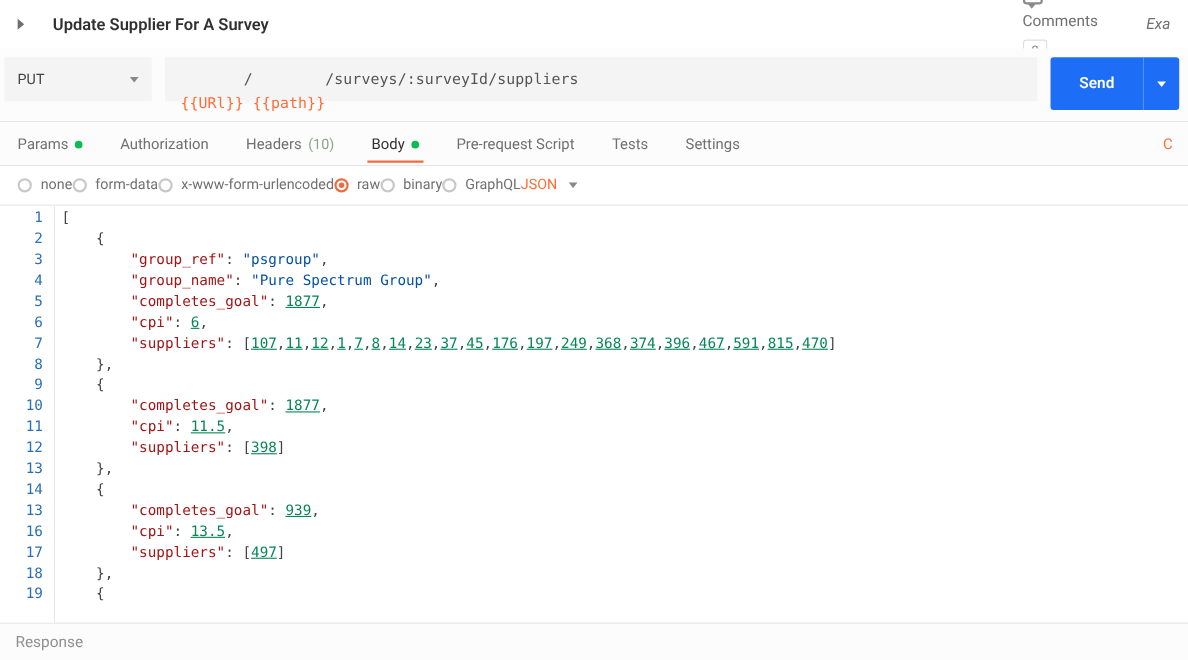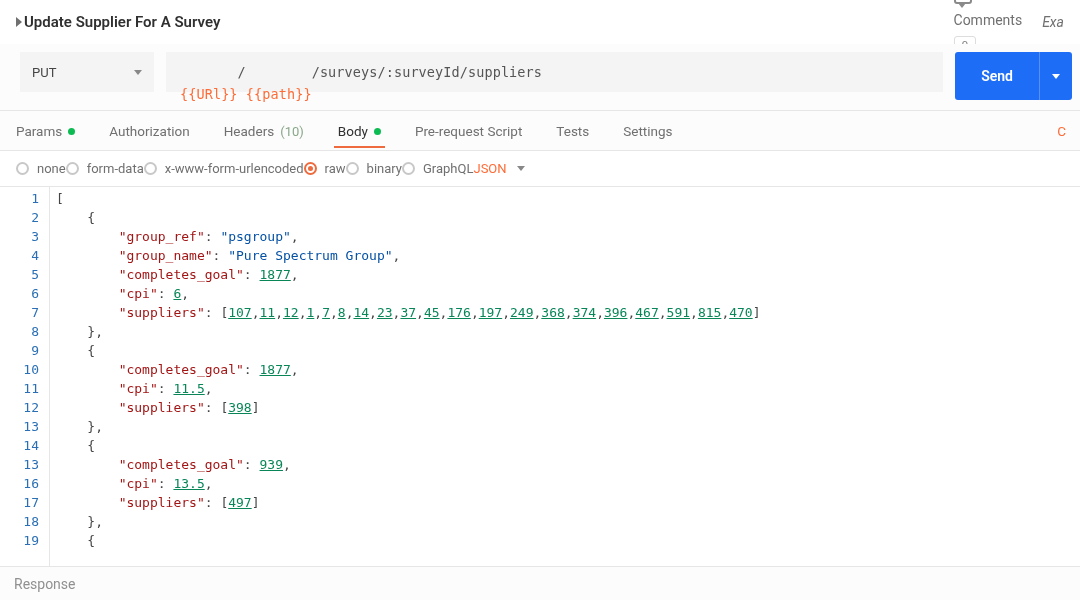--- a/index.html
+++ b/index.html
@@ -36,21 +36,21 @@
     width: 1080px;
     height: 600px;
   }
 
   
   .titlebar {
     display: flex;
     align-items: center;
     padding: 6px 16px;
     height: 44px;
-    gap: 2px;
+    gap: 26px;
   }
   .titlebar .chev {
     width: 0; height: 0;
     border-top: 5px solid transparent;
     border-bottom: 5px solid transparent;
     border-left: 6px solid #707070;
     cursor: pointer;
   }
   .titlebar .title {
     font-weight: 600;
@@ -68,21 +68,21 @@
     padding: 0 7px;
     border-radius: 3px;
     font-size: 12px;
     color: #888;
     line-height: 18px;
   }
   .titlebar .exa { color: var(--muted); margin-left: 18px; font-style: italic; }
 
   
   .requestbar-wrap {
-    padding: 8px 4px 10px 16px;
+    padding: 8px 4px 10px 0;
     border-bottom: 1px solid var(--border);
     background: var(--folded-bg);
     text-align: center;
   }
   .requestbar {
     display: flex;
     align-items: stretch;
     gap: 12px;
     padding: 0 4px;
   }

